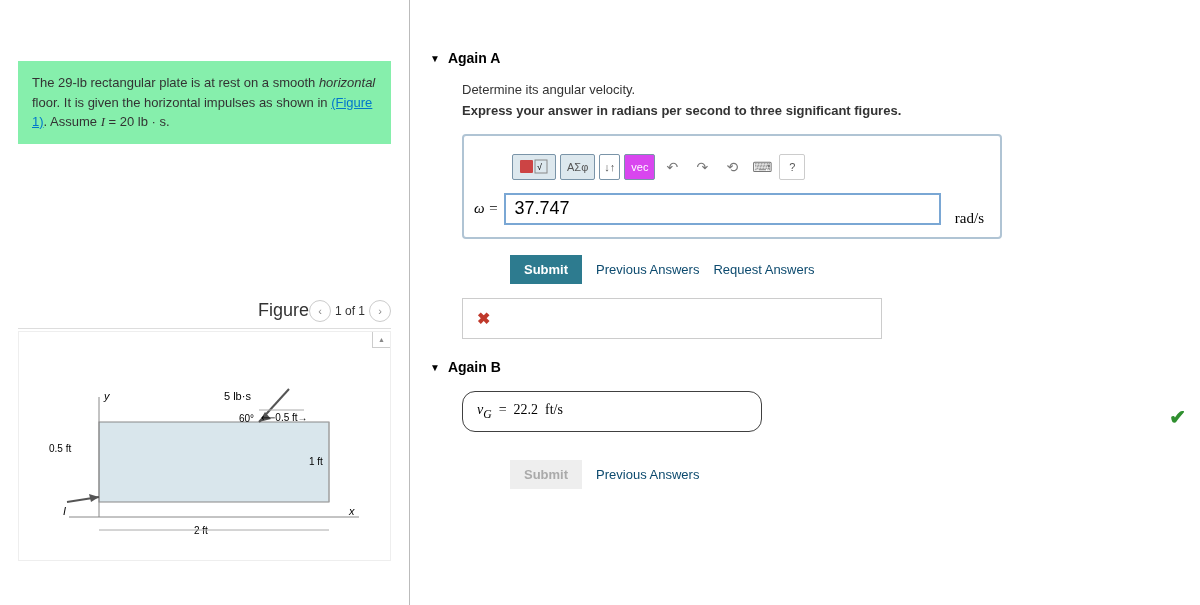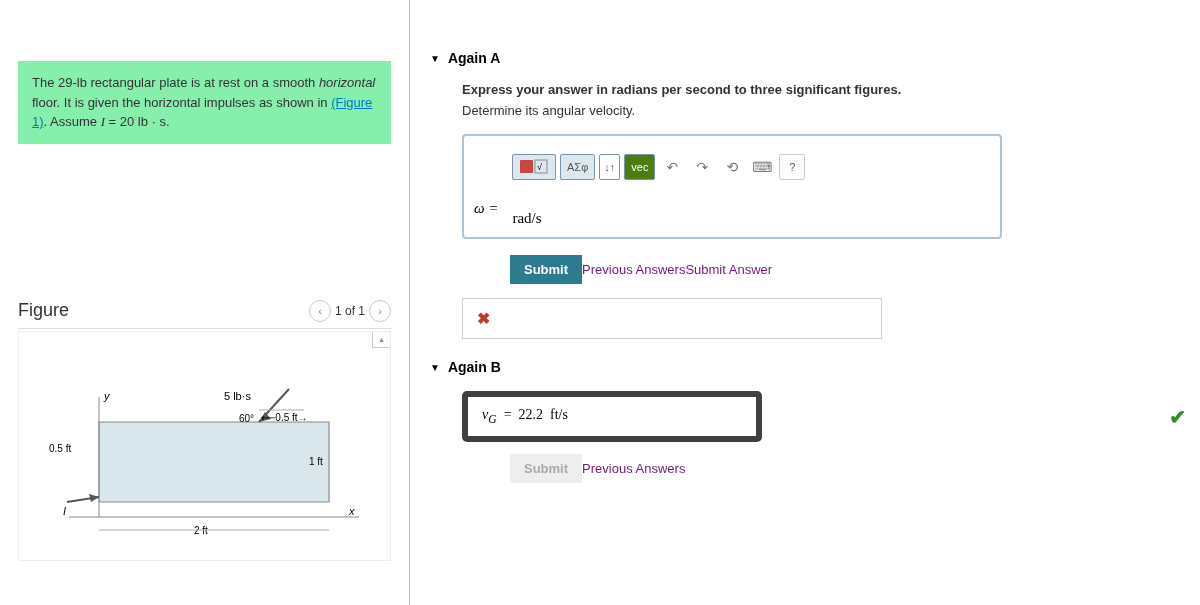--- a/index.html
+++ b/index.html
@@ -1,47 +1,47 @@
 <!DOCTYPE html>
 <html><head>
   <meta charset="utf-8">
   <style>
     * { box-sizing: border-box; margin: 0; padding: 0; }
     body { font-family: Arial, Helvetica, sans-serif; background: #fff; display: flex; height: 605px; width: 1200px; overflow: hidden; }
     .left-panel { width: 410px; border-right: 1px solid #bbb; padding: 10px 18px; }
     .right-panel { flex: 1; padding: 10px 20px; position: relative; }
     .problem-box { background: #86efac; padding: 12px 14px; margin-top: 51px; font-size: 13px; color: #333; line-height: 1.5; }
     .problem-box a { color: #0077cc; text-decoration: underline; font-style: normal; }
-    .figure-header { display: flex; justify-content: space-between; align-items: center; margin-top: 150px; border-bottom: 1px solid #ddd; padding: 6px 0; }
+    .figure-header { display: flex; justify-content: flex-end; align-items: center; margin-top: 150px; border-bottom: 1px solid #ddd; padding: 6px 0; }
     .figure-title { font-size: 18px; font-weight: normal; color: #333; }
     .figure-nav { display: flex; align-items: center; gap: 4px; font-size: 12px; color: #333; }
     .nav-btn { width: 22px; height: 22px; border: 1px solid #ccc; border-radius: 50%; background: #fff; display: flex; align-items: center; justify-content: center; cursor: pointer; font-size: 11px; color: #888; }
     .figure-container { border: 1px solid #eee; margin-top: 2px; padding: 10px; position: relative; height: 230px; }
     .scroll-up { position: absolute; top: 0; right: 0; width: 18px; height: 16px; border-left: 1px solid #ccc; border-bottom: 1px solid #ccc; display: flex; align-items: center; justify-content: center; font-size: 7px; color: #888; }
     .diagram { fill: #d9e6ec; stroke: #888; }
     .part-header { display: flex; align-items: center; gap: 8px; font-size: 14px; font-weight: bold; margin: 40px 0 16px; }
     .part-header .caret { font-size: 10px; }
     .instruction { font-size: 13px; color: #333; padding-left: 32px; margin: 6px 0; }
     .instruction.bold { font-weight: bold; }
     .answer-box { margin: 16px 0 16px 32px; border: 2px solid #b0c4d4; border-radius: 4px; width: 540px; padding: 18px 16px 10px; position: relative; }
     .toolbar { display: flex; gap: 4px; align-items: center; margin-left: 32px; margin-bottom: 10px; }
     .tb-btn { height: 26px; border: 1px solid #7a94a8; background: #fff; border-radius: 2px; padding: 0 6px; font-size: 11px; display: flex; align-items: center; justify-content: center; color: #555; cursor: pointer; }
     .tb-btn.group { background: #dde8ee; }
     .tb-plain { width: 26px; height: 26px; border: none; background: transparent; display: flex; align-items: center; justify-content: center; color: #777; cursor: pointer; font-size: 14px; }
     .input-row { display: flex; align-items: center; gap: 6px; margin-left: -6px; }
     .var-label { font-style: italic; font-family: 'Times New Roman', serif; font-size: 15px; }
     .answer-input { flex: 1; height: 32px; border: 2px solid #7aa7d4; outline: none; padding: 0 8px; font-size: 18px; font-family: Arial; background: #fff; }
     .unit { font-family: 'Times New Roman', serif; font-size: 15px; margin-left: 8px; white-space: nowrap; margin-top: 20px; }
-    .submit-row { display: flex; align-items: center; margin: 10px 0 14px 32px; font-size: 13px; padding-left: 48px; }
+    .submit-row { display: flex; align-items: center; gap: 14px; margin: 10px 0 14px 32px; font-size: 13px; padding-left: 48px; }
     .submit-btn { background: #2d7b8f; color: #fff; border: none; padding: 7px 14px; font-size: 13px; font-weight: bold; cursor: pointer; }
     .submit-btn.disabled { background: #eee; color: #aaa; }
-    .link { color: #701a75; cursor: pointer; }
+    .link { color: #0c4a6e; cursor: pointer; }
     .feedback { margin: 4px 0 14px 32px; border: 1px solid #ccc; background: #fff; padding: 10px 14px; width: 420px; display: flex; align-items: center; gap: 10px; font-size: 13px; font-weight: bold; color: #444; }
     .x-icon { color: #c0392b; font-size: 16px; font-weight: bold; }
-    .partb-answer { margin: 14px 0 12px 32px; border: 6px solid #404040; border-radius: 5px; padding: 10px 14px; width: 300px; font-family: 'Times New Roman', serif; font-size: 14px; }
+    .partb-answer { margin: 14px 0 28px 32px; border: 1px solid #404040; border-radius: 13px; padding: 10px 14px; width: 300px; font-family: 'Times New Roman', serif; font-size: 14px; }
     .check-icon { position: absolute; right: 14px; top: 405px; color: #2f8f2f; font-size: 20px; font-weight: bold; }
   </style>
 </head>
 <body>
 
 <div class="left-panel">
   <div class="problem-box">
     <span>The 29-lb rectangular plate is at rest on a smooth </span><em>horizontal</em><span> floor. It is given the horizontal impulses as shown in </span><a href="#">(Figure 1)</a><span>. Assume </span><em style="font-family:'Times New Roman',serif">I</em><span> = 20 lb · s.</span>
   </div>
 
@@ -78,51 +78,52 @@
       <text x="34" y="173" font-size="11" font-style="italic">I</text>
     </svg>
   </div>
 </div>
 
 <div class="right-panel">
   <div class="part-header">
     <span class="caret">▼</span>
     <span>Again A</span>
   </div>
+  <div class="instruction">Determine its angular velocity.</div>
   <div class="instruction bold">Express your answer in radians per second to three significant figures.</div>
-  <div class="instruction">Determine its angular velocity.</div>
 
   <div class="answer-box">
     <div class="toolbar">
       <div class="tb-btn group">
         <svg width="30" height="16">
             <rect x="1" y="1" width="13" height="13" fill="#c44" rx="1"></rect>
             <rect x="16" y="1" width="12" height="13" fill="none" stroke="#888"></rect>
             <text x="18" y="11" font-size="9">√</text>
           </svg>
       </div>
       <div class="tb-btn group">ΑΣφ</div>
       <div class="tb-btn" style="padding:0 4px">↓↑</div>
-      <div class="tb-btn" style="background:#4d7c0f;color:#fff">vec</div>
+      <div class="tb-btn" style="background:#d946ef;color:#fff">vec</div>
       <div class="tb-plain">↶</div>
       <div class="tb-plain">↷</div>
       <div class="tb-plain">⟲</div>
       <div class="tb-plain">⌨</div>
       <div class="tb-btn" style="border:1px solid #ccc;width:26px">?</div>
     </div>
     <div class="input-row">
       <span class="var-label">ω =</span>
+      <input class="answer-input" value="37.747" style="">
       <span class="unit">rad/s</span>
     </div>
   </div>
 
   <div class="submit-row">
     <button class="submit-btn">Submit</button>
     <span class="link">Previous Answers</span>
-    <span class="link">Submit Answer</span>
+    <span class="link">Request Answers</span>
   </div>
 
   <div class="feedback">
     <span class="x-icon">✖</span>
   </div>
 
   <div class="part-header" style="margin-top:20px">
     <span class="caret">▼</span>
     <span>Again B</span>
   </div>

